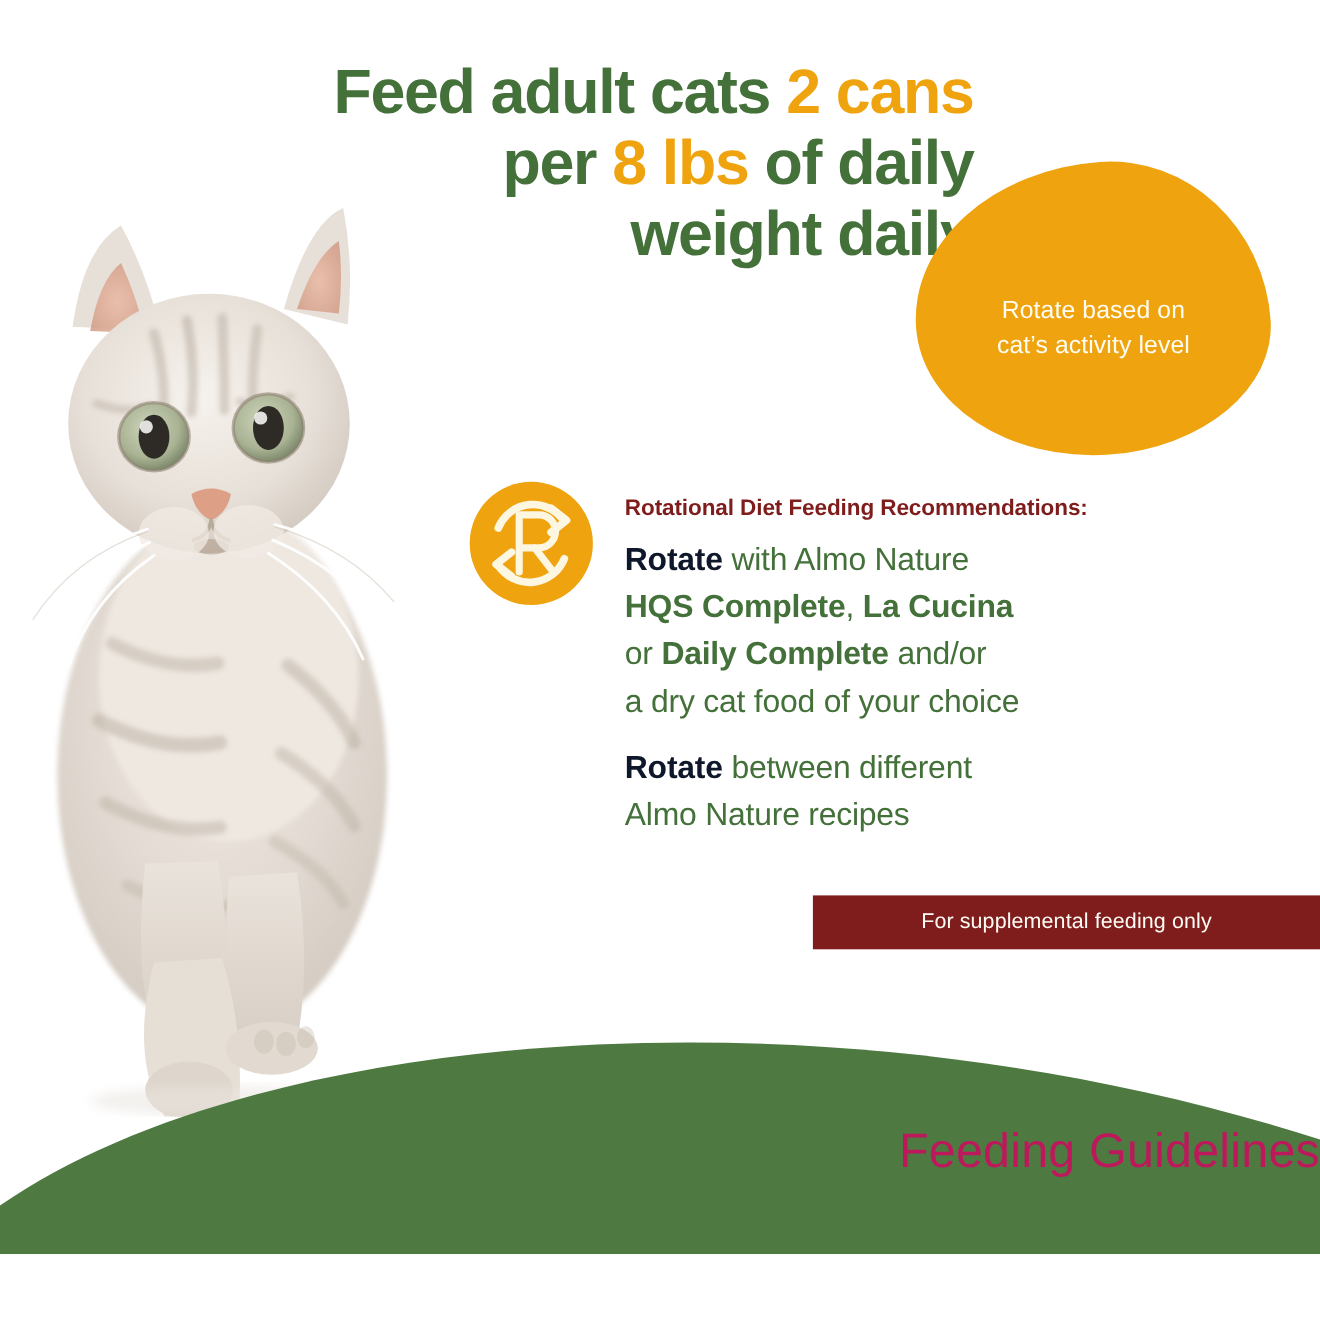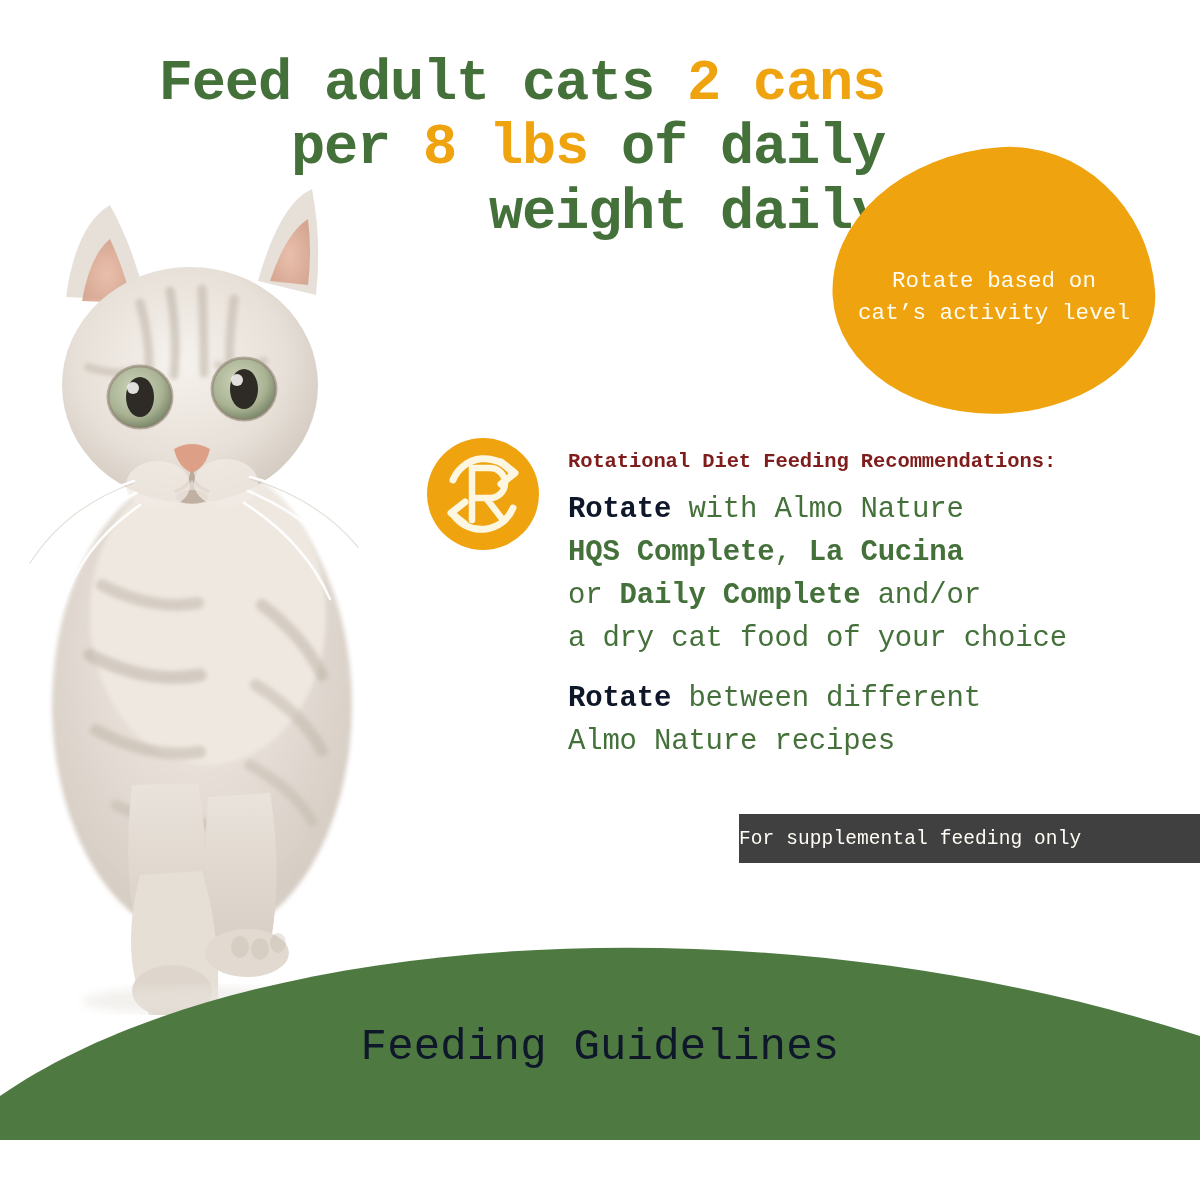--- a/index.html
+++ b/index.html
@@ -2,21 +2,21 @@
 <html><head>
 <meta charset="utf-8">
 <style>
   html,body{margin:0;padding:0;}
   body{
     width:1200px;height:1200px;
     background:#ffffff;
     font-family:"Liberation Sans", sans-serif;
     overflow:hidden;
   }
-  #stage{position:relative;width:1200px;height:1200px;background:#fff;overflow:hidden;font-family:Liberation Mono, monospace;}
+  #stage{position:relative;width:1200px;height:1200px;background:#fff;overflow:hidden;}
 
   
   .headline{
     position:absolute;left:150px;top:52px;width:735px;
     text-align:right;
     font-size:57px;font-weight:700;line-height:1.13;
     letter-spacing:-1.2px;
     color:#44703a;
     white-space:nowrap;
   }
@@ -58,33 +58,33 @@
     letter-spacing:-.2px;
   }
   .rot-body p{margin:0;white-space:nowrap;}
   .rot-body .gap{height:17px;}
   .b{font-weight:700;}
   .o{color:#0f172a;font-weight:700;}
 
   
   .supp-bar{
     position:absolute;left:739px;top:814px;width:461px;height:49px;
-    background:#404040;
-    display:flex;align-items:center;justify-content:flex-start;
+    background:#7f1d1d;
+    display:flex;align-items:center;justify-content:center;
   }
   .supp-bar span{
     color:#fffdf5;font-size:19.5px;font-weight:400;letter-spacing:.1px;
   }
 
   
   .footer-shape{position:absolute;left:0;top:940px;width:1200px;height:260px;}
   .footer-title{
     position:absolute;left:0;top:1022px;width:1200px;
-    text-align:center;
-    color:#0f172a;font-size:44px;font-weight:400;letter-spacing:.2px;
+    text-align:right;
+    color:#be185d;font-size:44px;font-weight:400;letter-spacing:.2px;
   }
 
   
   .cat{position:absolute;left:12px;top:185px;width:400px;height:830px;}
 </style>
 </head>
 <body>
 
 <div id="stage">
 

